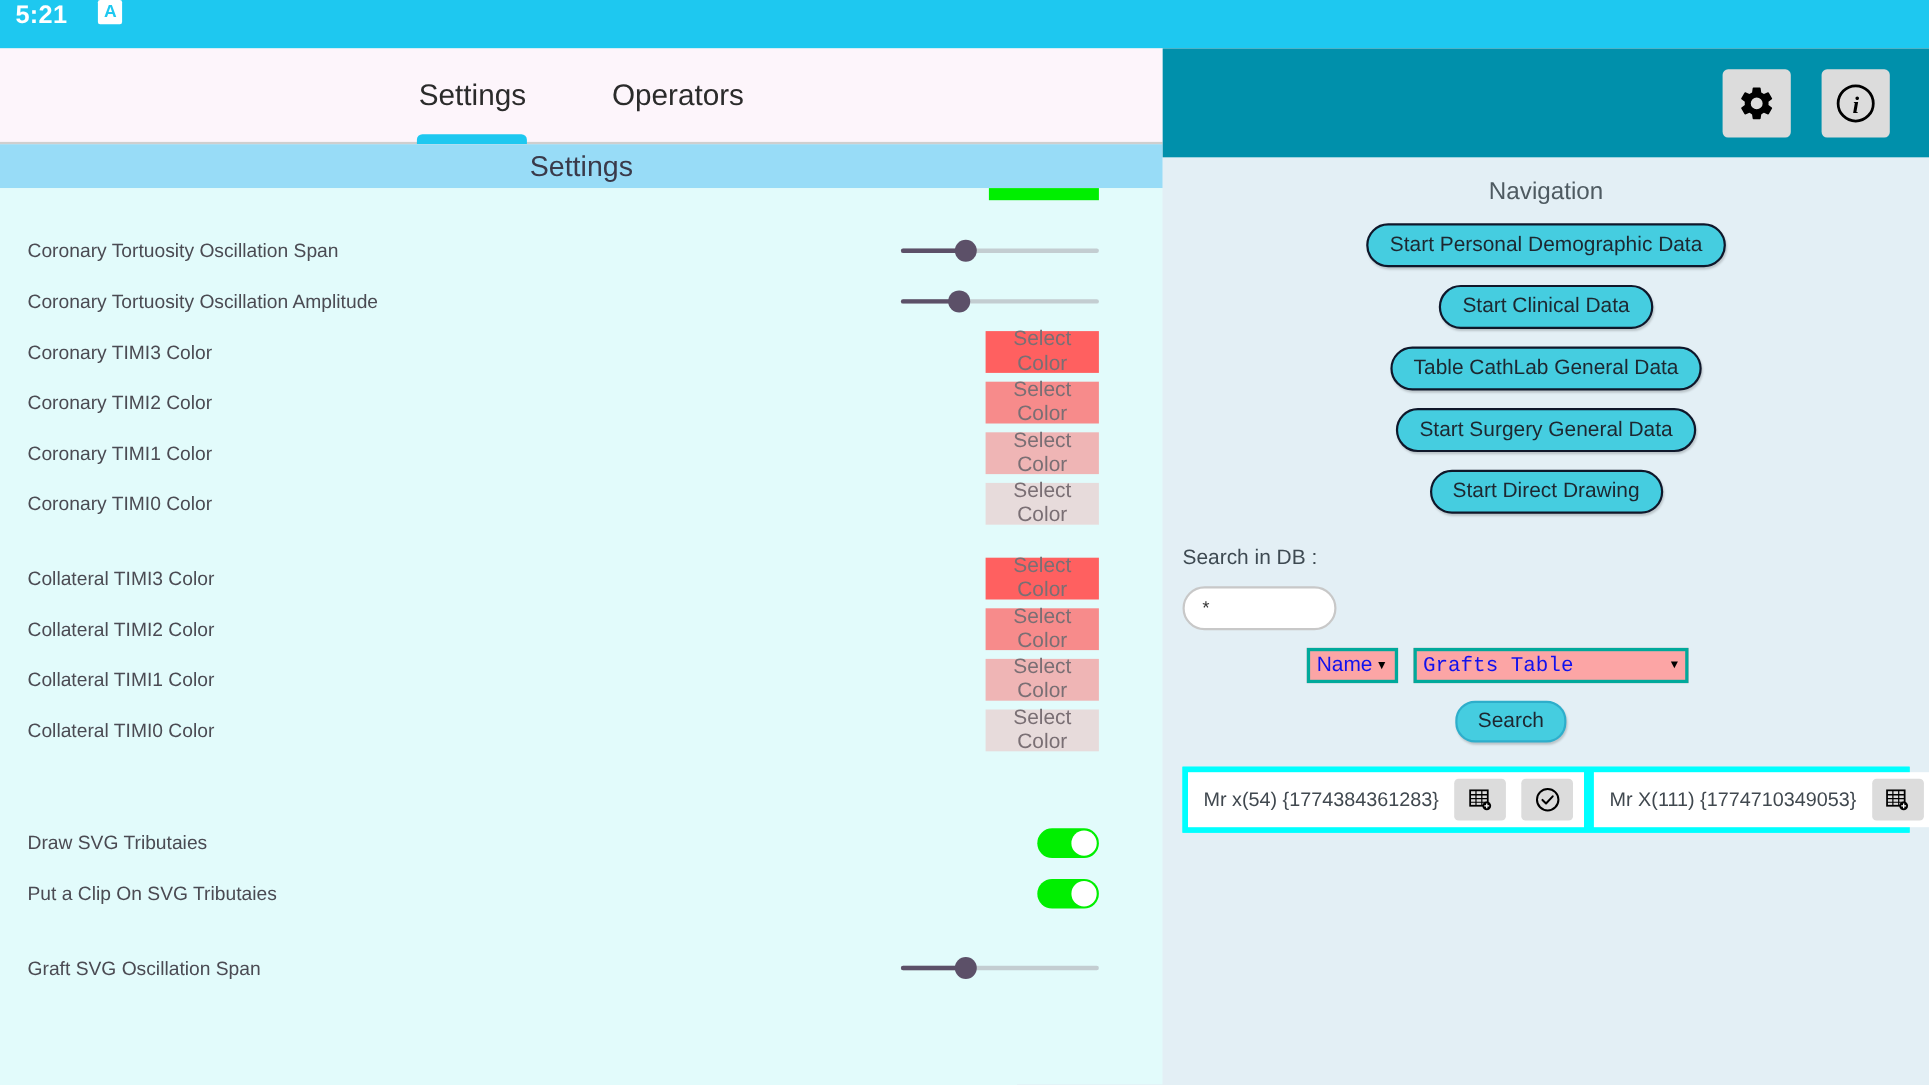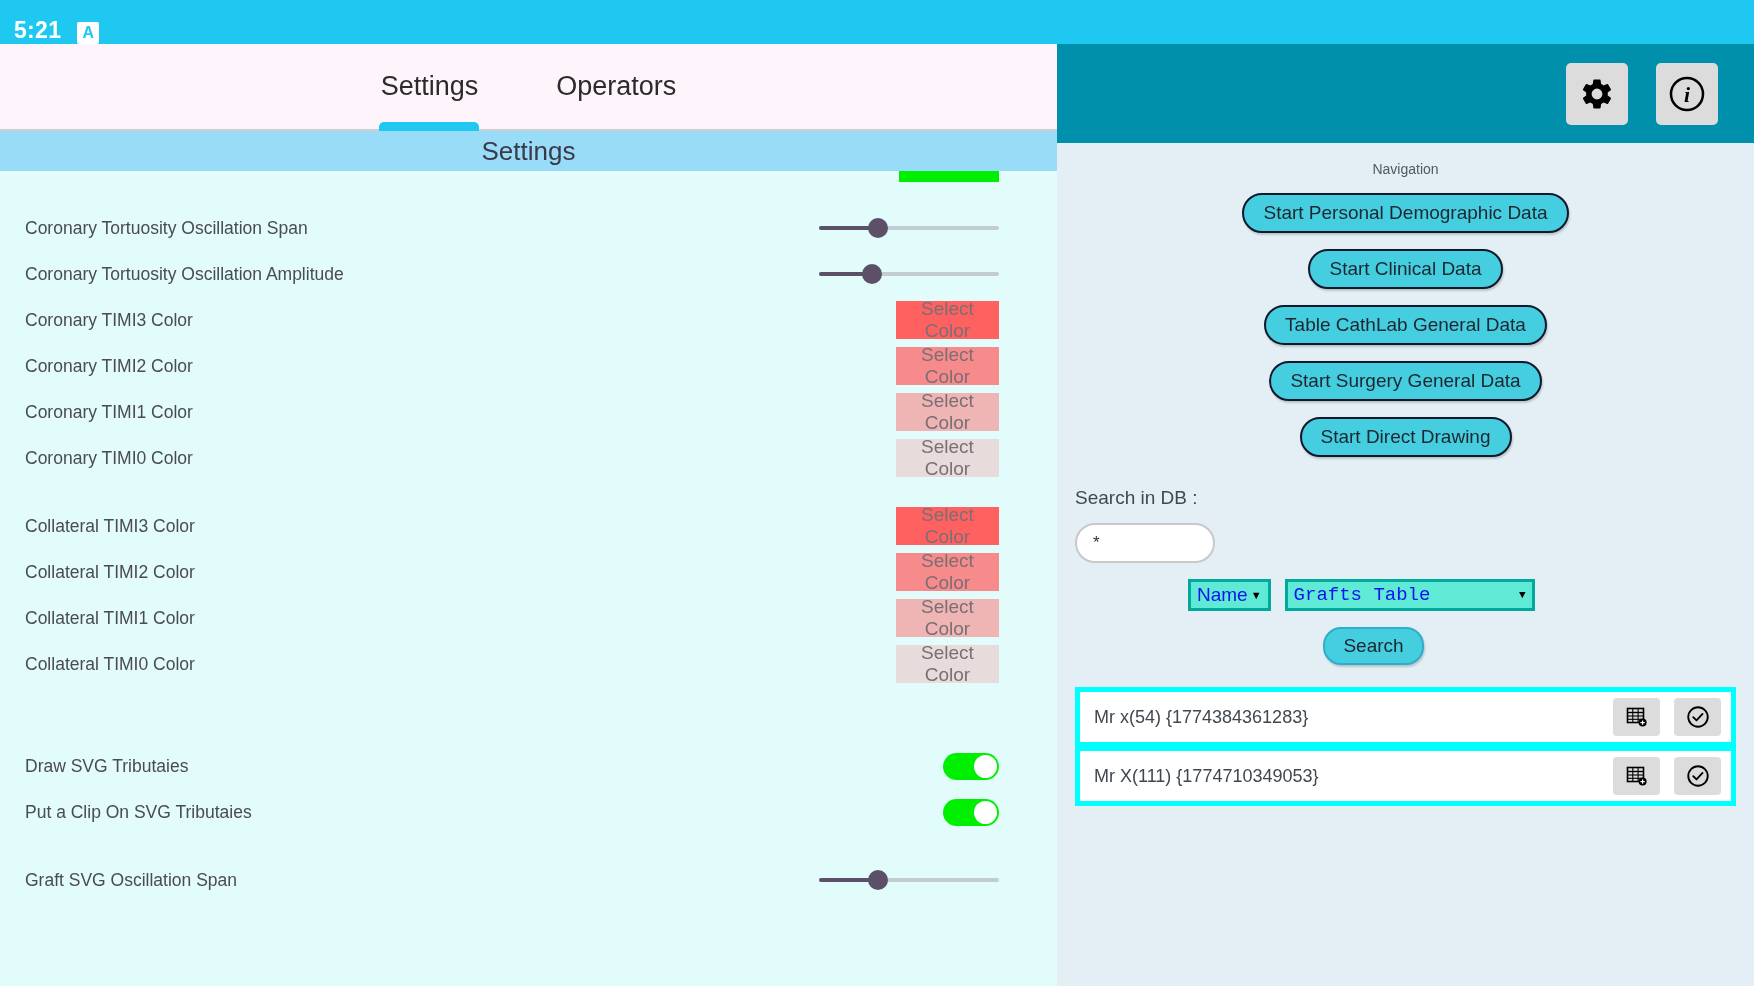--- a/index.html
+++ b/index.html
@@ -7,21 +7,21 @@
     width: 1754px; height: 986px;
     font-family: "Liberation Sans", sans-serif;
     overflow: hidden;
     background: #e3f0f5;
   }
   #app { position: relative; width: 1754px; height: 986px; display: flex; flex-direction: column; }
 
   
   .statusbar {
     height: 44px; background: #1ec8f0; flex: 0 0 44px;
-    display: flex; align-items: flex-end; padding-left: 14px; gap: 16px;
+    display: flex; align-items: flex-start; padding-left: 14px; gap: 28px;
   }
   .statusbar .clock { color: #ffffff; font-size: 23px; font-weight: bold; letter-spacing: .3px; }
   .a-icon {
     width: 22px; height: 22px; background: #ffffff; border-radius: 2px;
     display: flex; align-items: center; justify-content: center;
     color: #1ec8f0; font-size: 16px; font-weight: bold; line-height: 1;
   }
 
   
   .body-split { flex: 1 1 auto; display: flex; min-height: 0; }
@@ -108,55 +108,55 @@
     height: 99px; flex: 0 0 99px; background: #0090ab;
     display: flex; align-items: center; justify-content: flex-end;
     gap: 28px; padding-right: 36px;
   }
   .icon-btn {
     width: 62px; height: 62px; background: #dcdcdc; border-radius: 5px;
     display: flex; align-items: center; justify-content: center;
   }
 
   .nav-area { padding-top: 18px; display: flex; flex-direction: column; align-items: center; }
-  .nav-title { font-size: 14px; color: #4e5a61; margin-bottom: 16px; }
+  .nav-title { font-size: 22px; color: #4e5a61; margin-bottom: 16px; }
   .nav-btn {
     background: #45cde0; border: 2px solid #0f172a; border-radius: 22px;
     color: #1d2730; font-size: 19px; padding: 7px 19px; margin-bottom: 16px;
     box-shadow: 1px 2px 2px rgba(0,0,0,.18); white-space: nowrap;
   }
 
   .search-block { padding-left: 18px; margin-top: 14px; }
   .search-label { font-size: 19px; color: #3e4a52; margin-bottom: 14px; }
   .search-input {
     width: 140px; height: 40px; border-radius: 20px; border: 2px solid #c8c8c8;
     background: #ffffff; font-size: 17px; color: #333; padding: 0 16px;
     font-family: "Liberation Sans", sans-serif;
   }
   .select-row {
     display: flex; align-items: center; gap: 14px; margin-top: 16px;
     padding-left: 113px;
   }
   .cyan-select {
-    background: #5eead4; border: 3px solid #00a99b; color: #1111ee;
+    background: #fca5a5; border: 3px solid #00a99b; color: #1111ee;
     font-size: 19px; padding: 2px 6px; font-family: "Liberation Sans", sans-serif;
     display: flex; align-items: center; gap: 3px;
   }
   .cyan-select.wide { width: 250px; justify-content: space-between; font-family: Liberation Mono, monospace; }
   .caret { font-size: 11px; color: #000; }
   .search-btn-row { display: flex; justify-content: center; margin-top: 16px; padding-right: 82px; }
   .search-btn {
     background: #45cde0; border: 2px solid #2eaecb; border-radius: 18px;
     color: #1d2730; font-size: 19px; padding: 6px 18px;
     box-shadow: 1px 2px 2px rgba(0,0,0,.18);
   }
 
   .results {
     margin: 22px 18px 0 18px; background: #00ffff; border: 5px solid #00ffff;
-    padding: 0; display: flex; flex-direction: column; gap: 9px;
+    padding: 0; display: flex; flex-direction: row; gap: 9px;
   }
   .result-row {
     background: #ffffff; height: 50px; display: flex; align-items: center;
     padding: 0 10px 0 14px; gap: 14px;
   }
   .result-row .rname { flex: 1 1 auto; font-size: 18px; color: #40484f; white-space: nowrap; overflow: hidden; }
   .row-icon-btn {
     width: 47px; height: 38px; background: #dcdcdc; border-radius: 4px;
     display: flex; align-items: center; justify-content: center; flex: 0 0 47px;
   }

